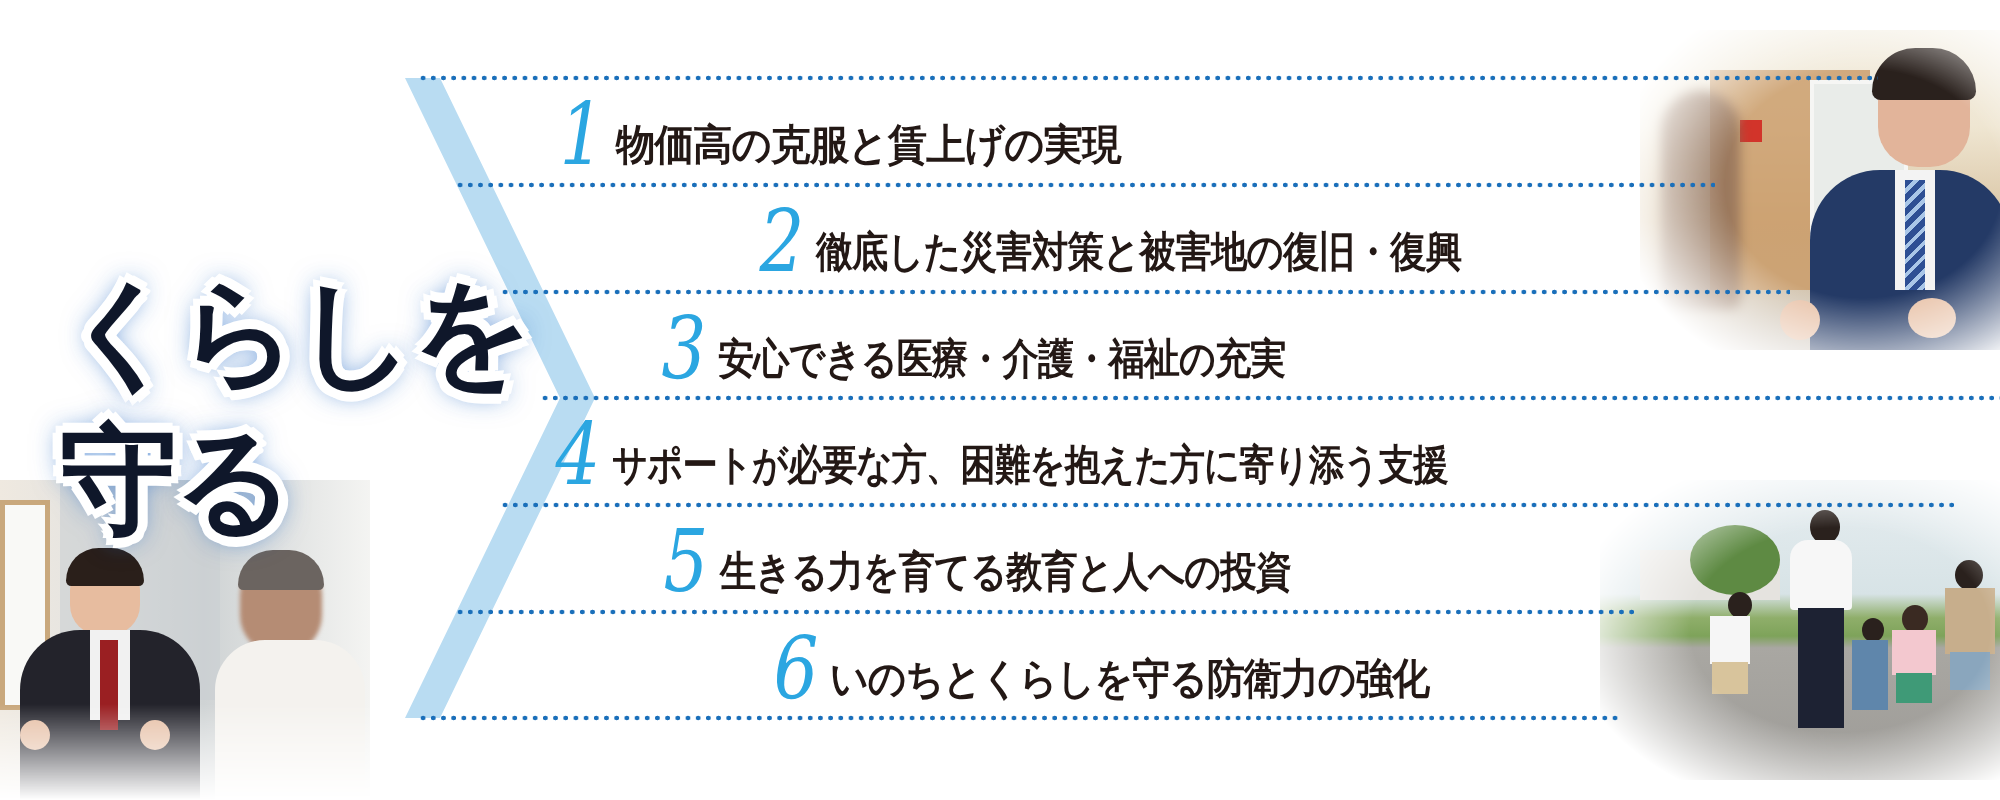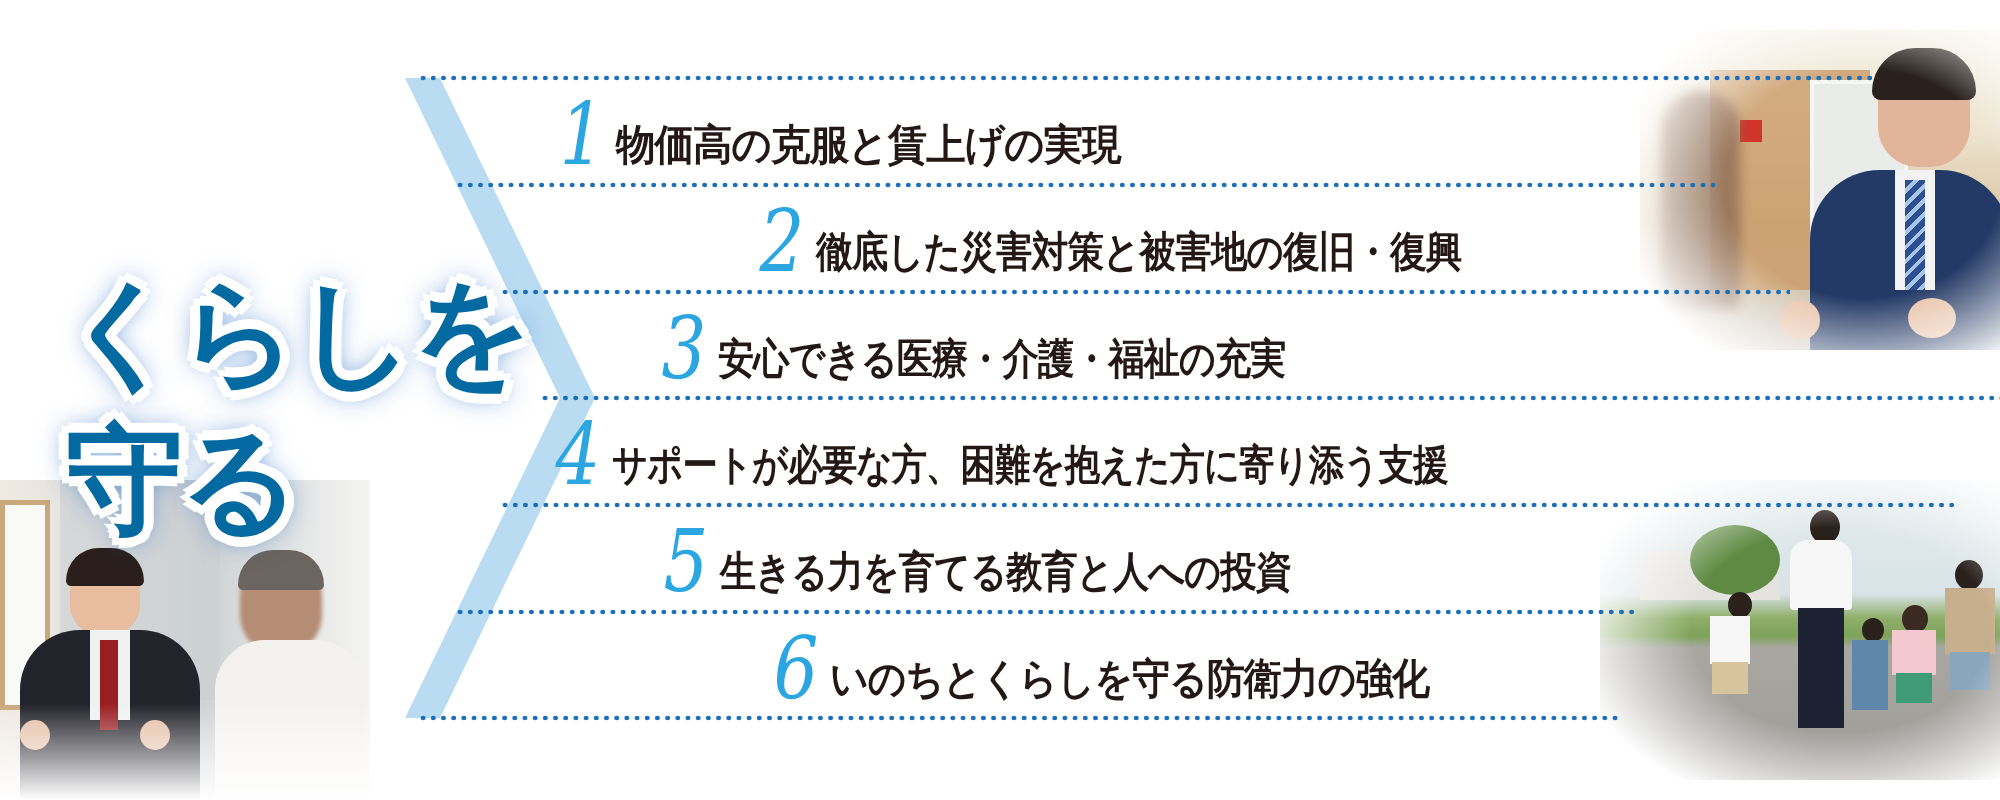--- a/index.html
+++ b/index.html
@@ -33,21 +33,21 @@
   .item { position:absolute; display:flex; align-items:flex-end; white-space:nowrap; }
   .item-num { font-family:"DejaVu Serif","Liberation Serif",serif; font-style:italic;
     color:#2ba6e1; font-size:86px; line-height:76px; width:60px; text-align:center;
     transform: scaleX(0.82); margin-right:4px; }
   .item-text { font-family:"DejaVu Sans","Liberation Sans",sans-serif; font-weight:bold;
     color:#231815; font-size:42px; line-height:54px; letter-spacing:-1px;
     transform-origin:left bottom; }
 
   
   .title { position:absolute; font-family:"DejaVu Sans","Liberation Sans",sans-serif;
-    font-weight:bold; color:#0369a1; white-space:nowrap; letter-spacing:-4px;
+    font-weight:bold; color:#0f172a; white-space:nowrap; letter-spacing:-4px;
     -webkit-text-stroke: 0; 
     text-shadow:
       0 0 0 #fff,
       4px 0 0 #fff, -4px 0 0 #fff, 0 4px 0 #fff, 0 -4px 0 #fff,
       7px 7px 0 #fff, -7px -7px 0 #fff, 7px -7px 0 #fff, -7px 7px 0 #fff,
       10px 0 0 #fff, -10px 0 0 #fff, 0 10px 0 #fff, 0 -10px 0 #fff,
       0 0 22px rgba(40,110,200,0.75), 0 0 30px rgba(40,110,200,0.5); }
 </style>
 </head>
 <body>
@@ -118,21 +118,21 @@
 
 <div class="dotline" style="left:418px;top:75px;width:1460px;"></div>
 <div class="dotline" style="left:455px;top:182px;width:1260px;"></div>
 <div class="dotline" style="left:500px;top:289px;width:1290px;"></div>
 <div class="dotline" style="left:540px;top:395px;width:1460px;"></div>
 <div class="dotline" style="left:500px;top:502px;width:1455px;"></div>
 <div class="dotline" style="left:455px;top:609px;width:1180px;"></div>
 <div class="dotline" style="left:418px;top:715px;width:1200px;"></div>
 
 <div class="title" style="left:62px;top:262px;font-size:118px;line-height:140px;">くらしを</div>
-<div class="title" style="left:66px;top:410px;font-size:118px;line-height:140px;">守る</div>
+<div class="title" style="left:60px;top:410px;font-size:118px;line-height:140px;">守る</div>
 
 <div class="item" style="left:552px;top:96px;">
   <span class="item-num">1</span>
   <span class="item-text" style="transform:scaleX(0.94);">物価高の克服と賃上げの実現</span>
 </div>
 <div class="item" style="left:752px;top:203px;">
   <span class="item-num">2</span>
   <span class="item-text" style="transform:scaleX(0.87);">徹底した災害対策と被害地の復旧・復興</span>
 </div>
 <div class="item" style="left:654px;top:310px;">

